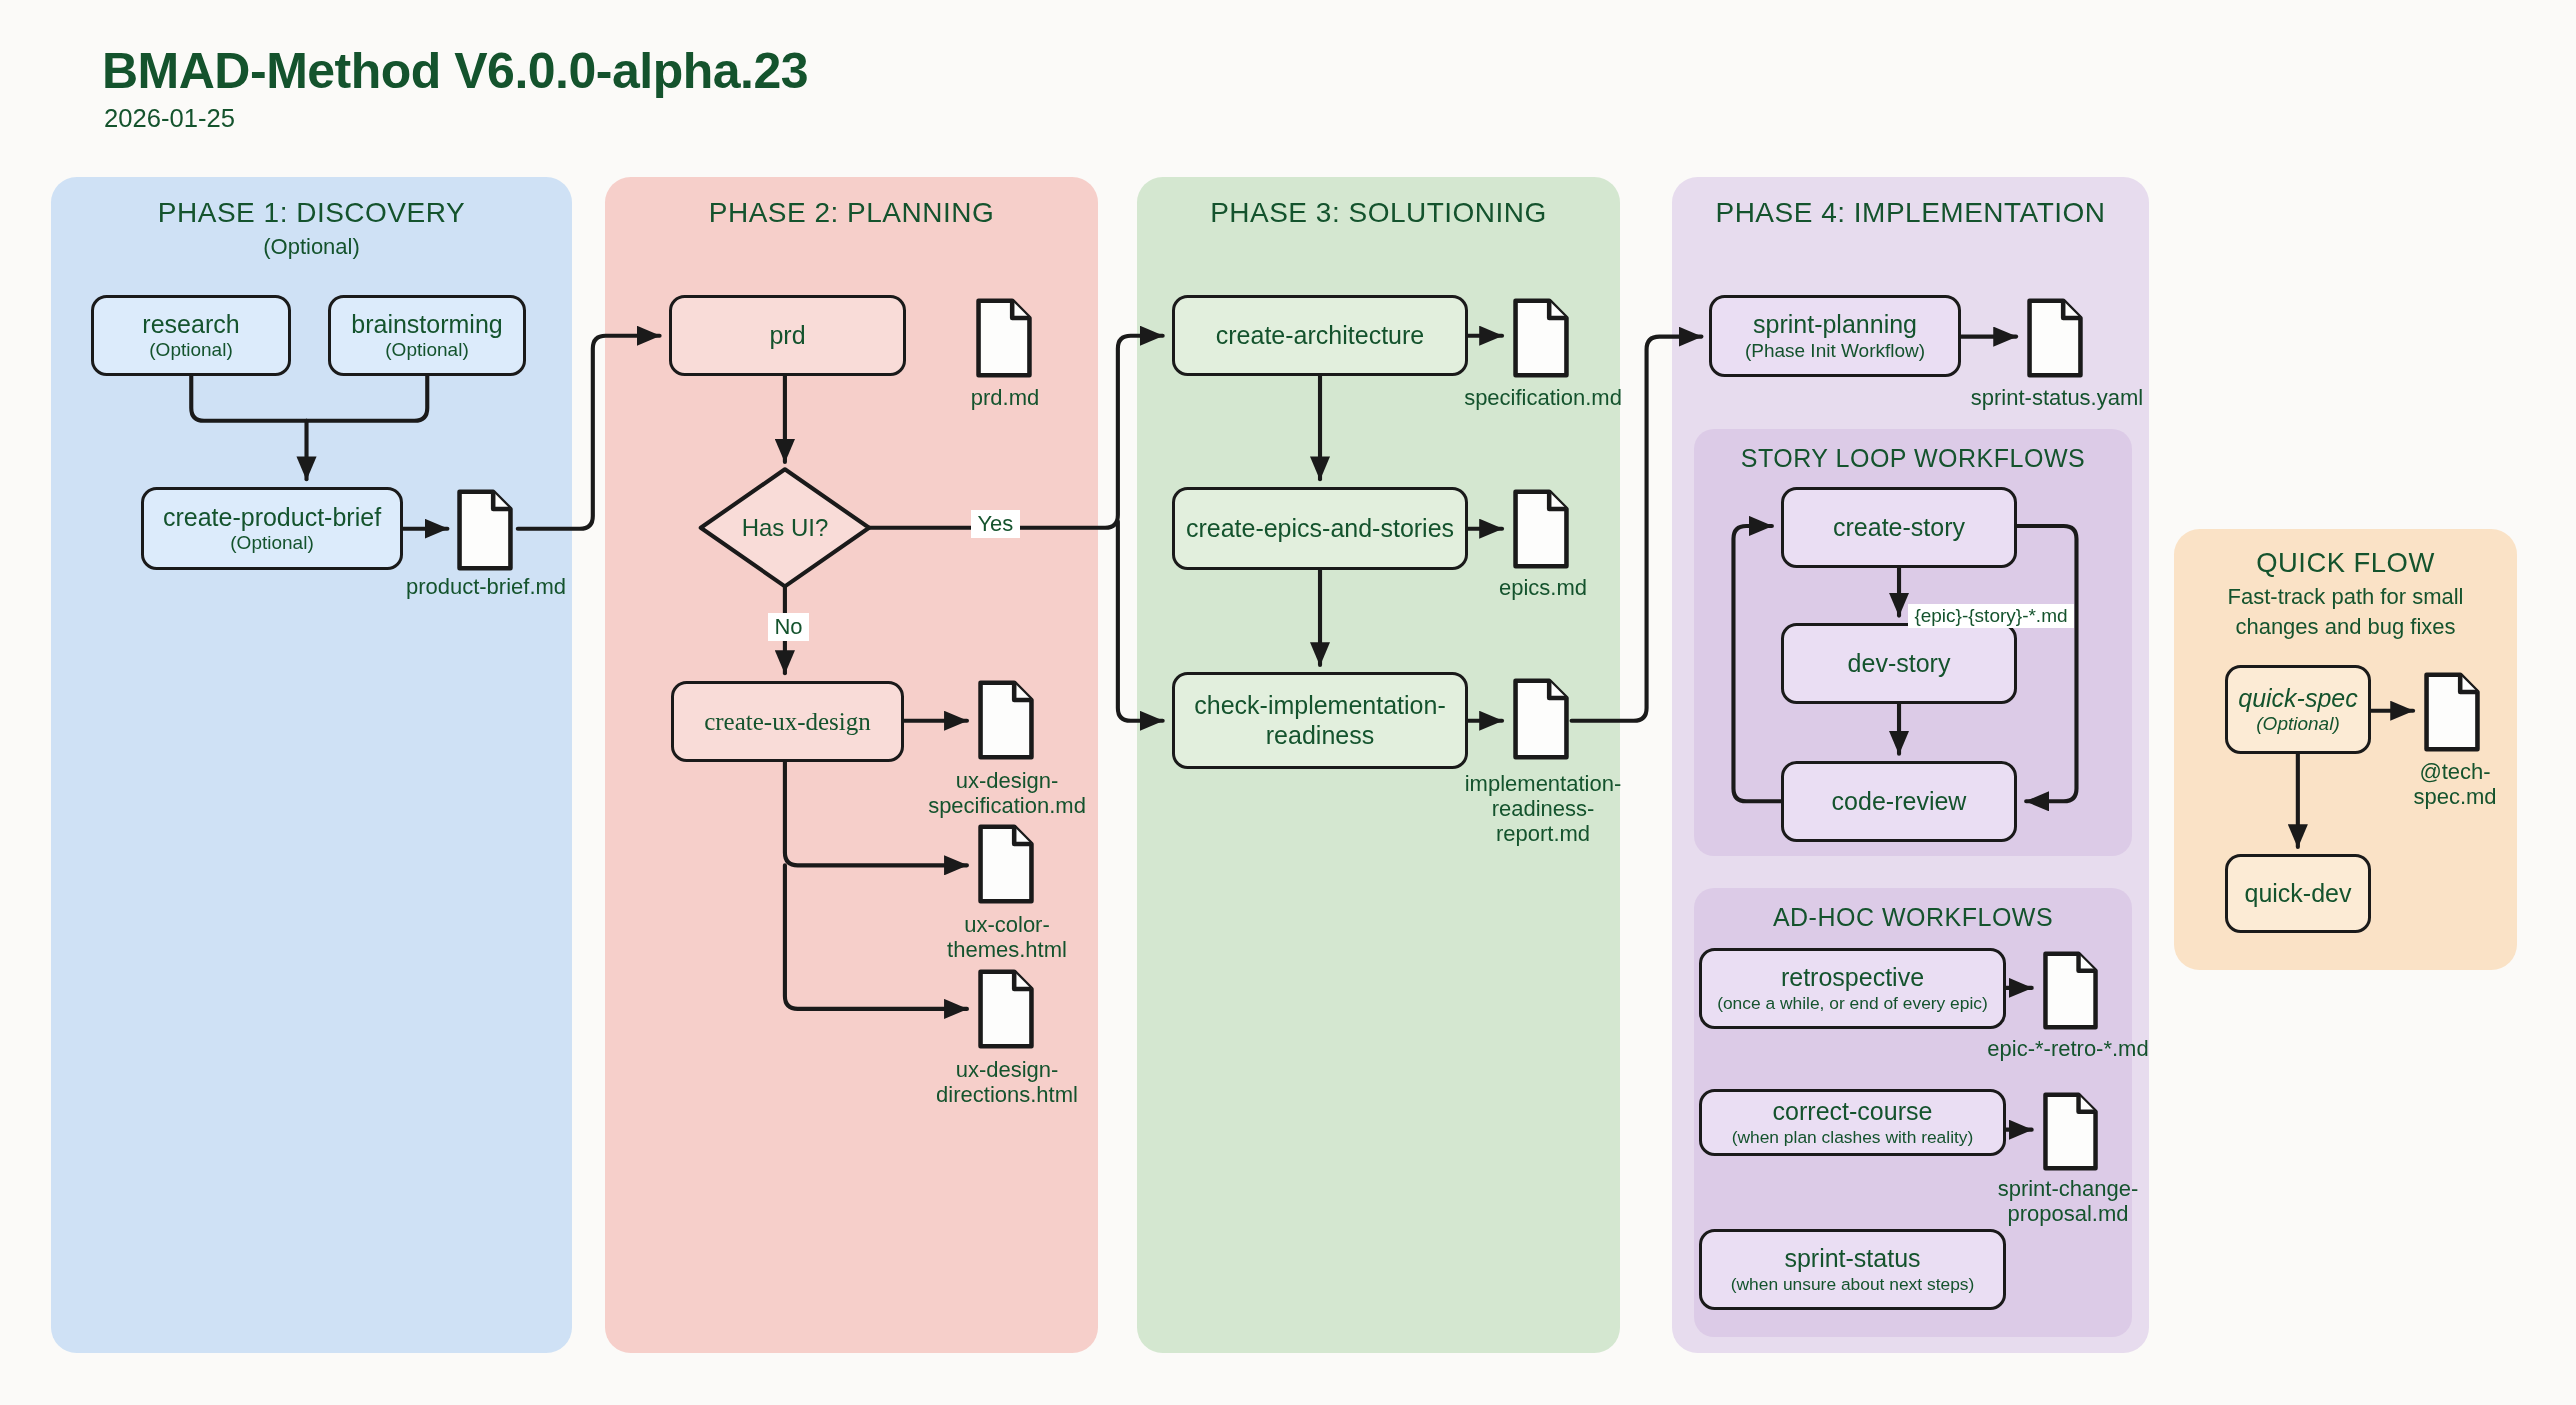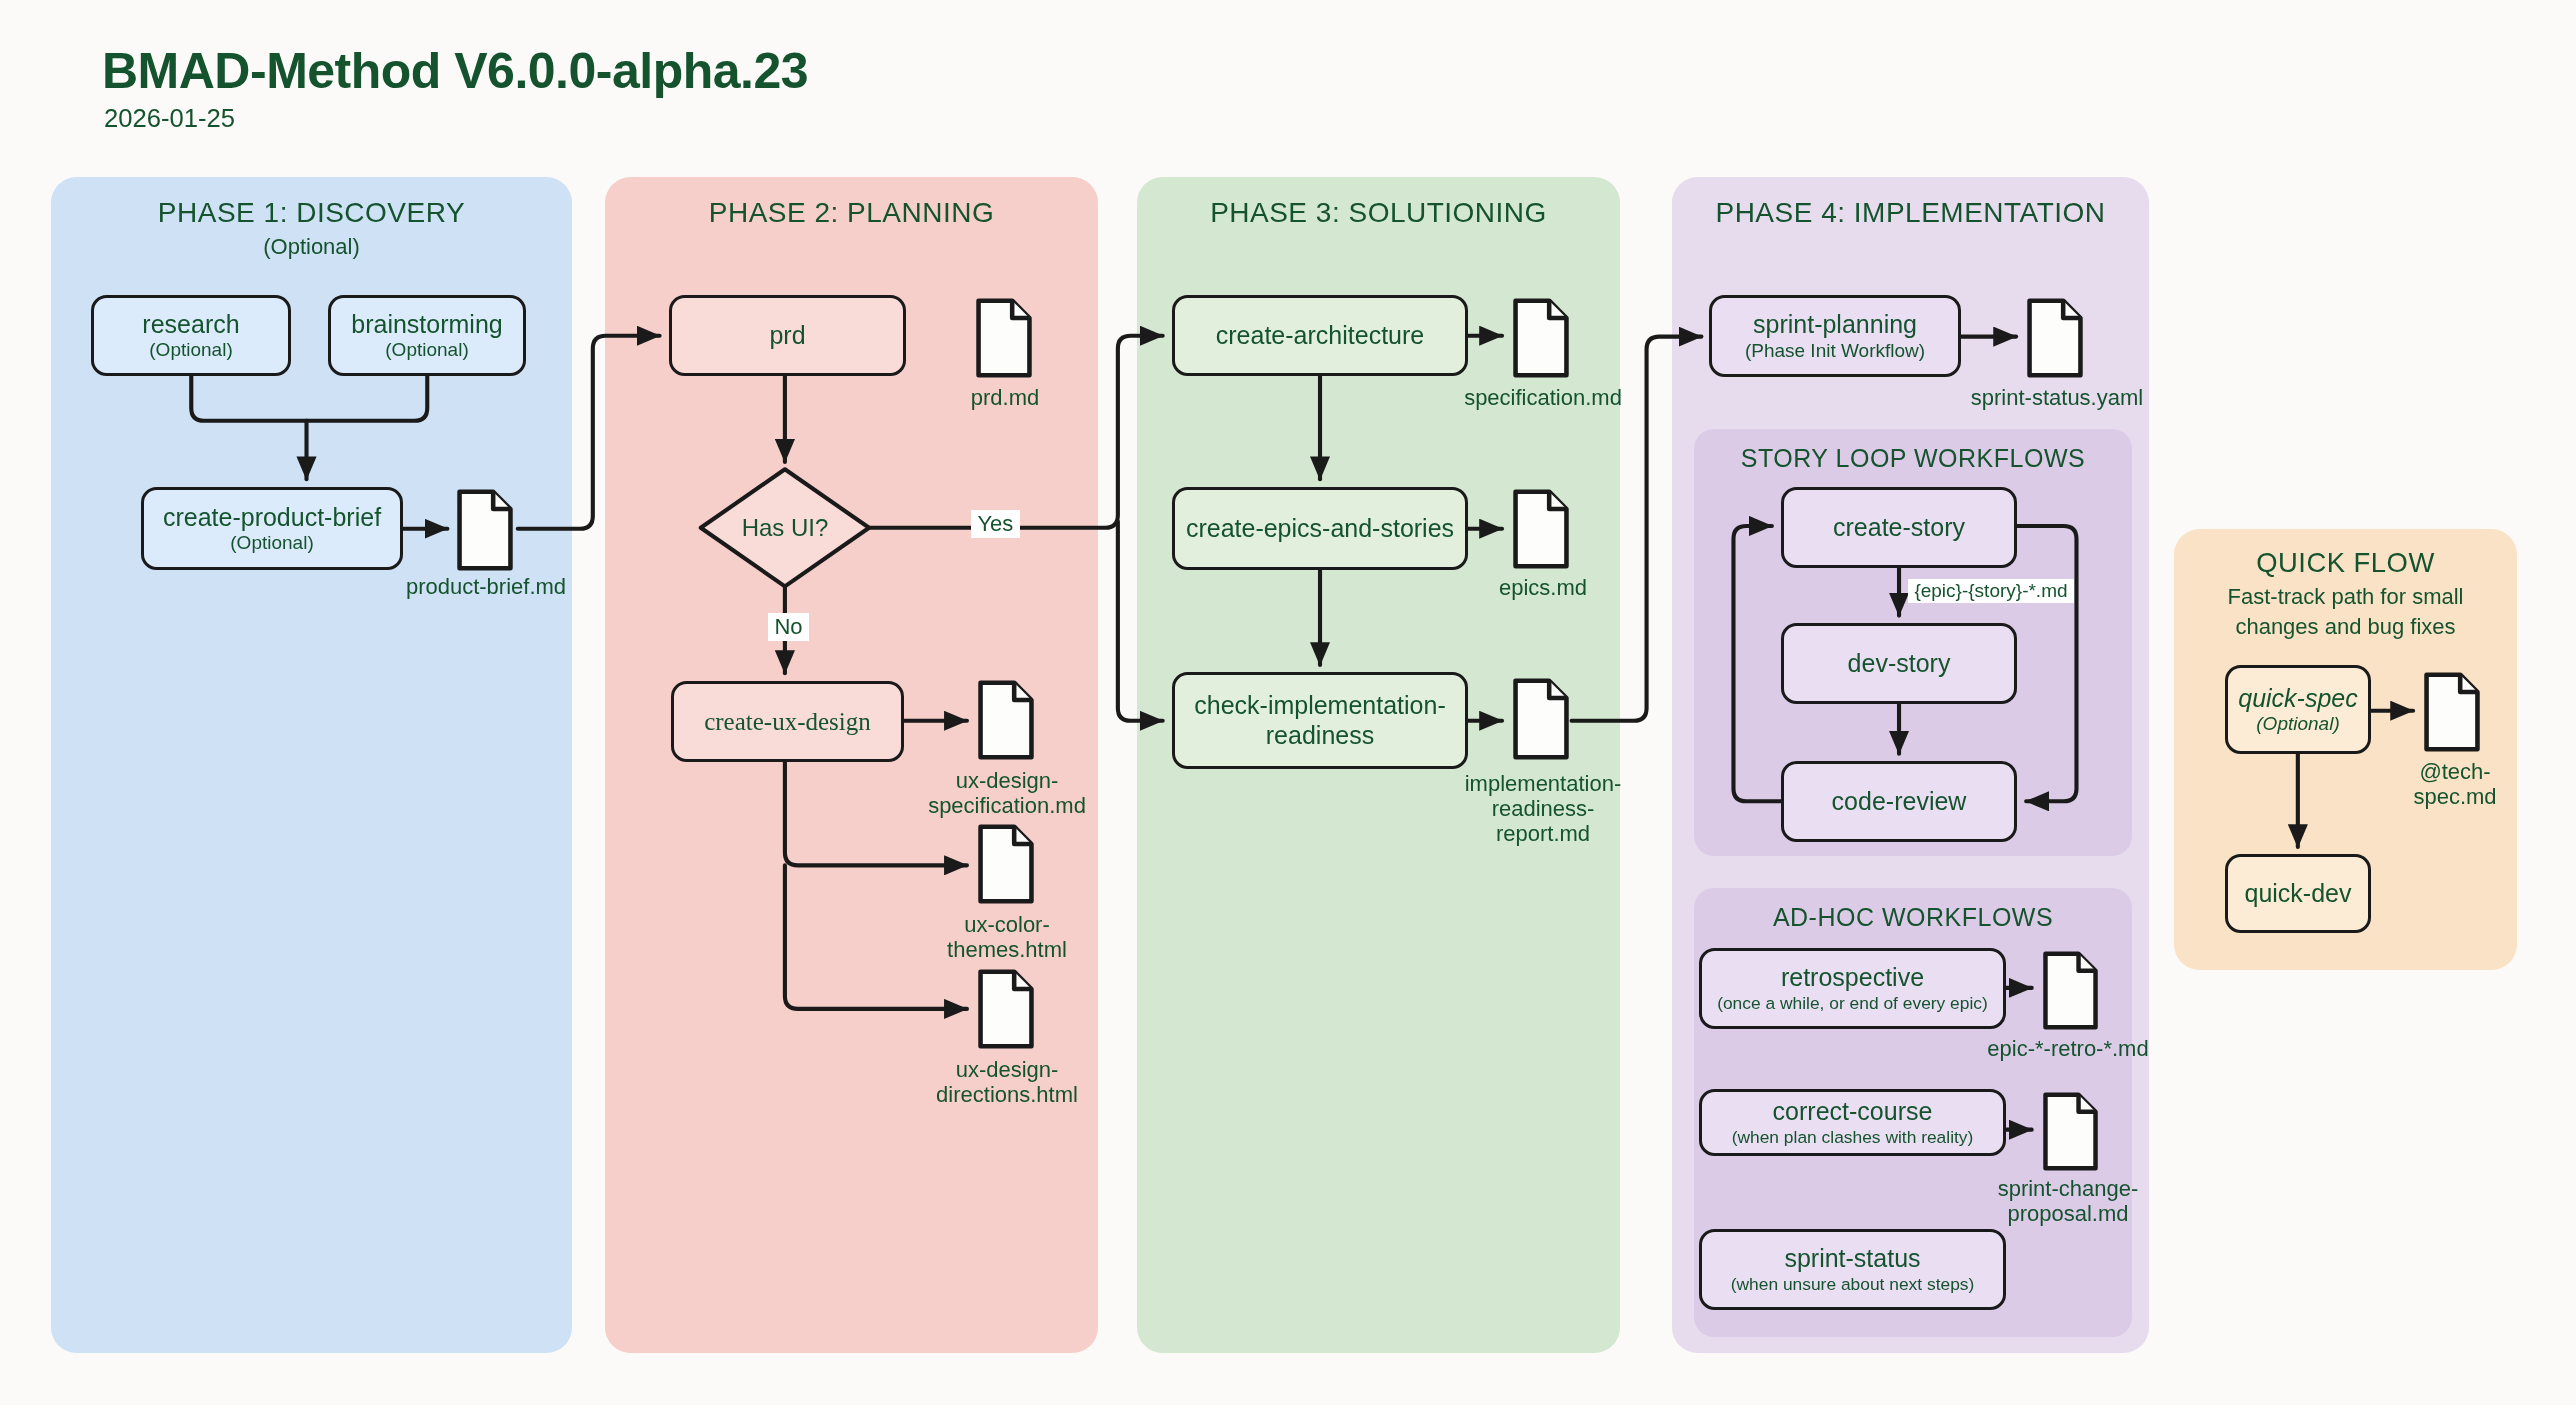--- a/index.html
+++ b/index.html
@@ -208,21 +208,21 @@
   </div>
   <svg class="doc" style="left:2025px;top:297px;" width="60" height="82" viewBox="0 0 66 90">
     <path d="M5 4 H42 L61 23 V86 H5 Z" fill="#fdfdfc" stroke="#1a1a1a" stroke-width="5" stroke-linejoin="round"></path>
     <path d="M42 4 V23 H61" fill="#fdfdfc" stroke="#1a1a1a" stroke-width="5" stroke-linejoin="round"></path>
   </svg>
   <div class="doc-label" style="left:1947px;top:385px;width:220px;">sprint-status.yaml</div>
 
   <div class="node purple" style="left:1781px;top:487px;width:236px;height:81px;">
     <div class="main">create-story</div>
   </div>
-  <div class="edge-label small" style="left:1908px;top:579px;">{epic}-{story}-*.md</div>
+  <div class="edge-label small" style="left:1908px;top:604px;">{epic}-{story}-*.md</div>
   <div class="node purple" style="left:1781px;top:623px;width:236px;height:81px;">
     <div class="main">dev-story</div>
   </div>
   <div class="node purple" style="left:1781px;top:761px;width:236px;height:81px;">
     <div class="main">code-review</div>
   </div>
 
   <div class="node purple" style="left:1699px;top:948px;width:307px;height:81px;">
     <div class="main">retrospective</div>
     <div class="sub-small">(once a while, or end of every epic)</div>

